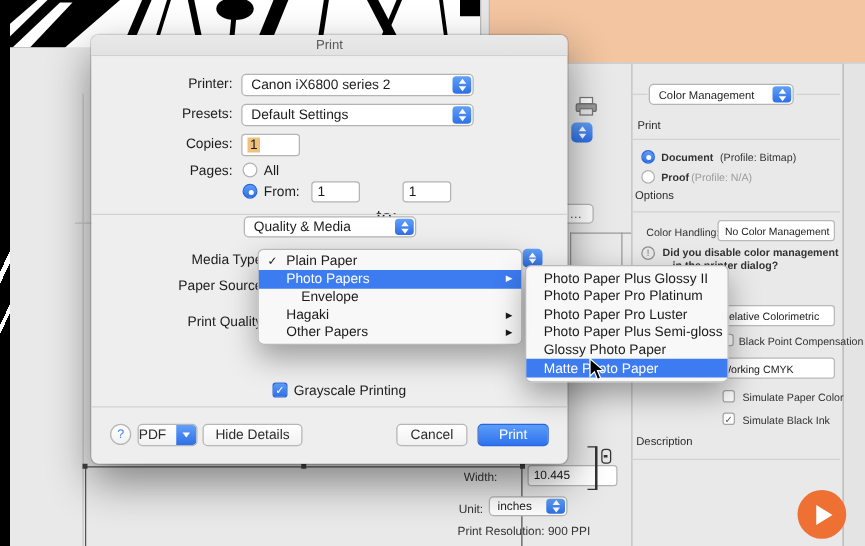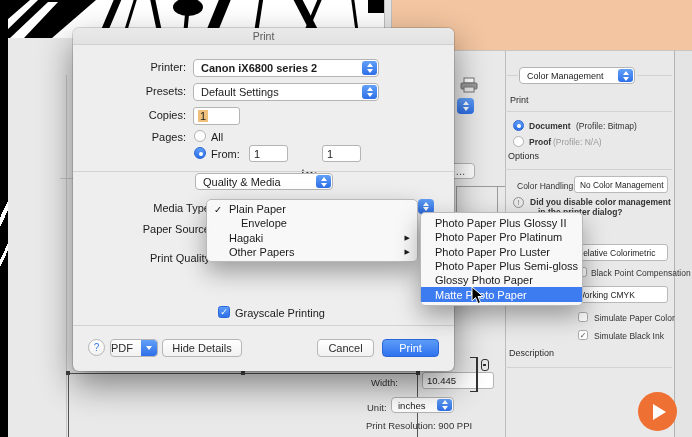--- a/index.html
+++ b/index.html
@@ -186,21 +186,21 @@
 
   <span class="sm-txt" style="left:509px;top:348px;">Description</span>
   <div class="hline" style="left:505px;top:367px;width:167px;"></div>
 
   <div class="sheet">
     <div class="sheet-title">
       <span>Print</span>
     </div>
 
     <div class="abs lbl" style="left:0;top:33px;width:113px;">Printer:</div>
-    <div class="dd" style="left:120px;top:31px;width:186px;height:18px;font-weight:bold;">
+    <div class="dd" style="left:120px;top:31px;width:186px;height:18px;">
       <span>Canon iX6800 series 2</span>
       <span class="stepper">
           <span class="tri-up"></span>
           <span class="tri-dn"></span>
         </span>
     </div>
 
     <div class="abs lbl" style="left:0;top:57px;width:113px;">Presets:</div>
     <div class="dd" style="left:120px;top:55px;width:186px;height:18px;">
       <span>Default Settings</span>
@@ -273,20 +273,24 @@
   <div class="abs" style="left:418px;top:199px;width:16px;height:15px;border-radius:4px;background:linear-gradient(#61a0f8,#2e6fe8);z-index:6;display:flex;flex-direction:column;align-items:center;justify-content:center;gap:1px;">
     <div class="tri-up"></div>
       <div class="tri-dn"></div>
   </div>
 
   <div class="menu" style="left:206px;top:199px;width:212px;z-index:7;">
     <div class="mi" style="padding-left:22px;">
       <span class="chk">✓</span>
       <span>Plain Paper</span>
     </div>
+    <div class="mi hl" style="padding-left:22px;">
+      <span>Photo Papers</span>
+      <span class="arr">▶</span>
+    </div>
     <div class="mi" style="padding-left:22px;margin-left:12px;">
       <span>Envelope</span>
     </div>
     <div class="mi" style="padding-left:22px;">
       <span>Hagaki</span>
       <span class="arr">▶</span>
     </div>
     <div class="mi" style="padding-left:22px;">
       <span>Other Papers</span>
       <span class="arr">▶</span>

